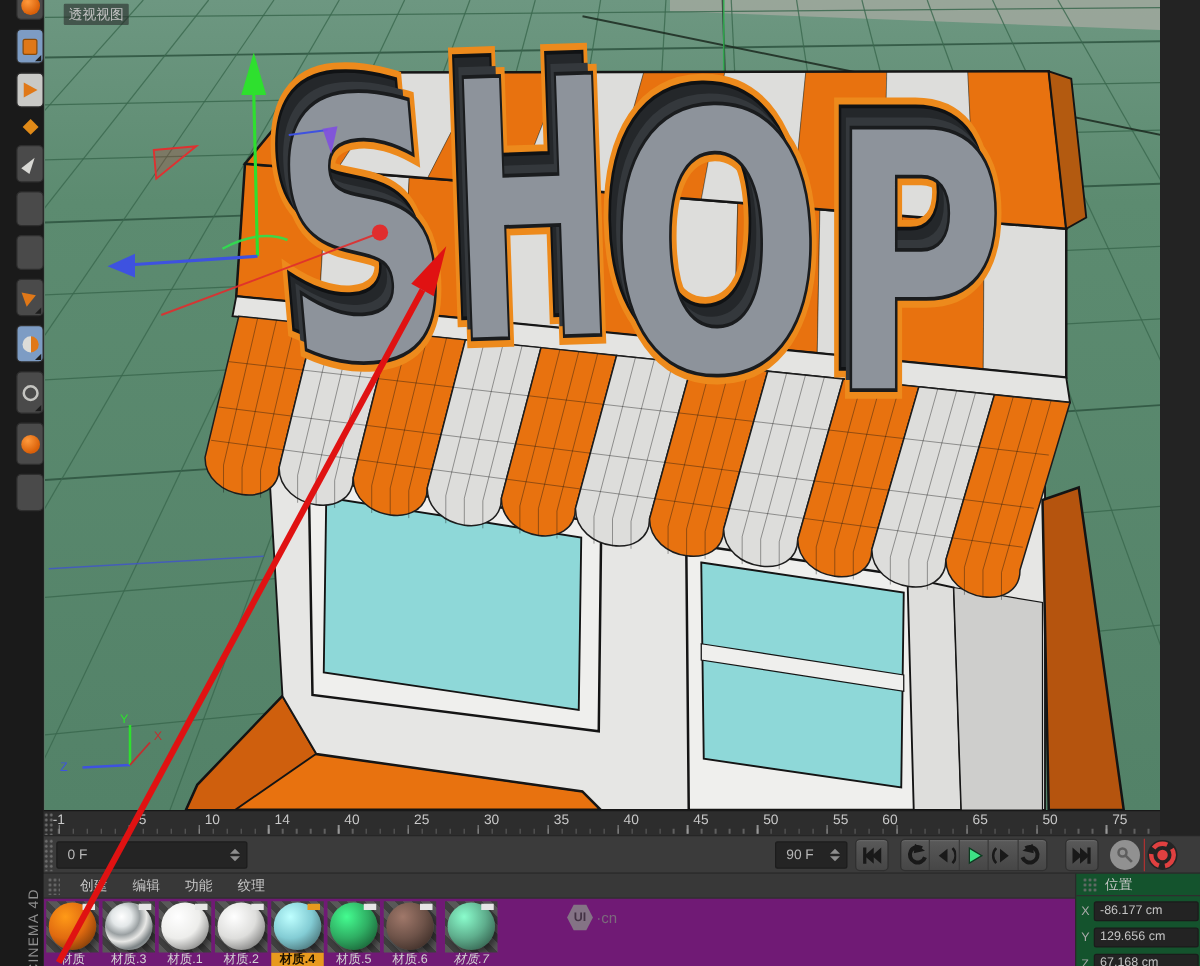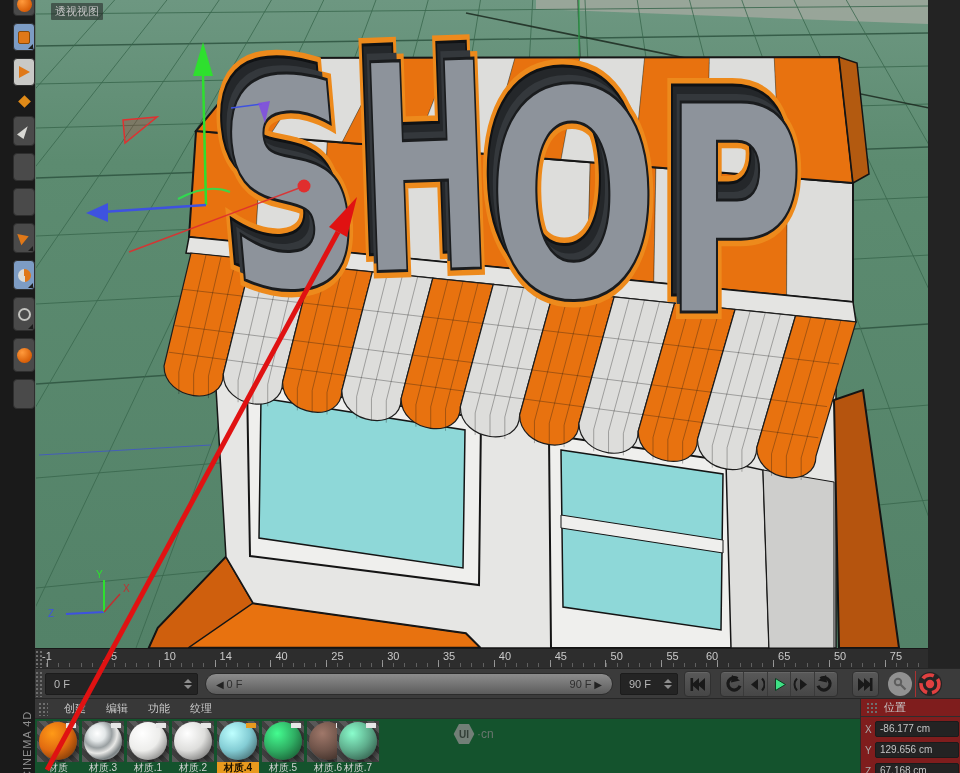--- a/index.html
+++ b/index.html
@@ -72,38 +72,38 @@
   #btn-group .cell { flex:1; display:flex; align-items:center; justify-content:center; border-right:1px solid #3a3a3a; }
   #btn-group .cell:last-child { border-right:none; }
   .round-btn { position:absolute; top:3px; width:24px; height:24px; border-radius:50%; display:flex; align-items:center; justify-content:center; }
   #autokey-line { position:absolute; left:880px; top:2px; width:1px; height:26px; background:#c03030; opacity:.85; }
 
   #lower { position:absolute; left:0; top:50px; width:925px; height:75px; border-top:1px solid #262626; display:flex; }
   #materials { position:relative; width:825px; height:75px; background:#383838; overflow:hidden; }
   #mat-menu { position:relative; height:20px; border-bottom:1px solid #2c2c2c; display:flex; align-items:center; }
   #mat-menu-grip { width:10px; height:14px; margin:0 6px 0 3px; }
   .menu-item { font-size:11px; color:#c6c6c6; padding:0 10px; }
-  #mat-tiles { position:relative; height:55px; background:#14532d; }
+  #mat-tiles { position:relative; height:55px; background:#701a75; }
   .mat-tile { position:absolute; top:2px; width:42px; }
   .mat-thumb { position:relative; width:42px; height:41px;
       background:repeating-linear-gradient(45deg,#585858 0 5px,#3f3f3f 5px 10px); overflow:hidden; }
   .mat-sphere { position:absolute; left:2px; top:1px; width:38px; height:38px; border-radius:50%;
       box-shadow:3px 3px 5px rgba(0,0,0,.45); }
   .mat-tag { position:absolute; right:3px; top:2px; width:10px; height:5px; background:#e6e6e6; }
   .mat-tile.selected .mat-tag { background:#e89a1e; }
   .mat-label { height:12px; line-height:12px; text-align:center; font-size:10px; color:#d2d2d2;
       overflow:hidden; white-space:nowrap; }
   .mat-tile.selected .mat-label { background:#e89a1e; color:#1d1200; font-weight:bold; }
   #watermark { position:absolute; left:418px; top:24px; display:flex; align-items:center; gap:2px; opacity:.8; }
   #wm-hex { width:22px; height:22px; background:#8a8a8a; display:flex; align-items:center; justify-content:center;
       clip-path:polygon(27% 4%, 73% 4%, 97% 50%, 73% 96%, 27% 96%, 3% 50%);
       font-size:10px; font-weight:bold; color:#3a3a3a; }
   #wm-suffix { font-size:12px; color:#7e7e7e; }
 
-  #coords { position:relative; width:100px; height:75px; background:#7f1d1d; border-left:1px solid #2a2a2a; overflow:hidden; }
+  #coords { position:relative; width:100px; height:75px; background:#14532d; border-left:1px solid #2a2a2a; overflow:hidden; }
   #coords-header { height:18px; display:flex; align-items:center; border-bottom:1px solid #2e2e2e; }
   #coords-grip { width:12px; height:12px; margin:0 6px 0 5px; }
   #coords-title { font-size:11px; color:#c8c8c8; }
   .coord-row { display:flex; align-items:center; height:18px; margin:3px 1px 0 4px; }
   .coord-label { width:10px; font-size:10px; color:#aaaaaa; }
   .coord-field { flex:1; height:16px; background:#232323; border-radius:2px; border:1px solid #1b1b1b;
       font-size:10px; color:#c4c4c4; line-height:14px; padding-left:4px; white-space:nowrap; overflow:hidden; }
 
   #annotation { position:absolute; left:0; top:0; z-index:40; pointer-events:none; }
   svg text.sign { font-family:"DejaVu Sans","Liberation Sans",sans-serif; font-weight:bold; }
@@ -331,24 +331,20 @@
 
     <div id="transport">
       <div id="transport-grip" class="grip"></div>
       <div class="frame-field" style="left:10px; width:153px;">
         <span>0 F</span>
         <span class="stepper">
             <span class="up"></span>
             <span class="dn"></span>
           </span>
       </div>
-      <div id="range-slider">
-        <span><span class="cap">◀ </span><span>0 F</span></span>
-        <span><span>90 F</span><span class="cap"> ▶</span></span>
-      </div>
       <div class="frame-field" style="left:585px; width:58px;">
         <span>90 F</span>
         <span class="stepper">
             <span class="up"></span>
             <span class="dn"></span>
           </span>
       </div>
 
       <div class="transport-btn" style="left:649px; width:27px;">
         <svg width="19" height="19" viewBox="0 0 19 19">
@@ -466,21 +462,21 @@
               </div>
               <div class="mat-label">材质.5</div>
             </div>
             <div class="mat-tile" style="left: 272px;">
               <div class="mat-thumb">
                 <div class="mat-sphere" style="background: radial-gradient(circle at 35% 30%, rgb(160, 120, 106) 0%, rgb(110, 83, 73) 48%, rgb(61, 46, 40) 85%);"></div>
                 <div class="mat-tag"></div>
               </div>
               <div class="mat-label">材质.6</div>
             </div>
-            <div class="mat-tile" style="left: 302px;">
+            <div class="mat-tile" style="left: 321px; font-style: italic;">
               <div class="mat-thumb">
                 <div class="mat-sphere" style="background: radial-gradient(circle at 35% 30%, rgb(138, 252, 204) 0%, rgb(95, 174, 141) 48%, rgb(52, 96, 78) 85%);"></div>
                 <div class="mat-tag"></div>
               </div>
               <div class="mat-label">材质.7</div>
             </div>
           </div>
         <div id="watermark">
           <div id="wm-hex">UI</div>
           <div id="wm-suffix">·cn</div>

